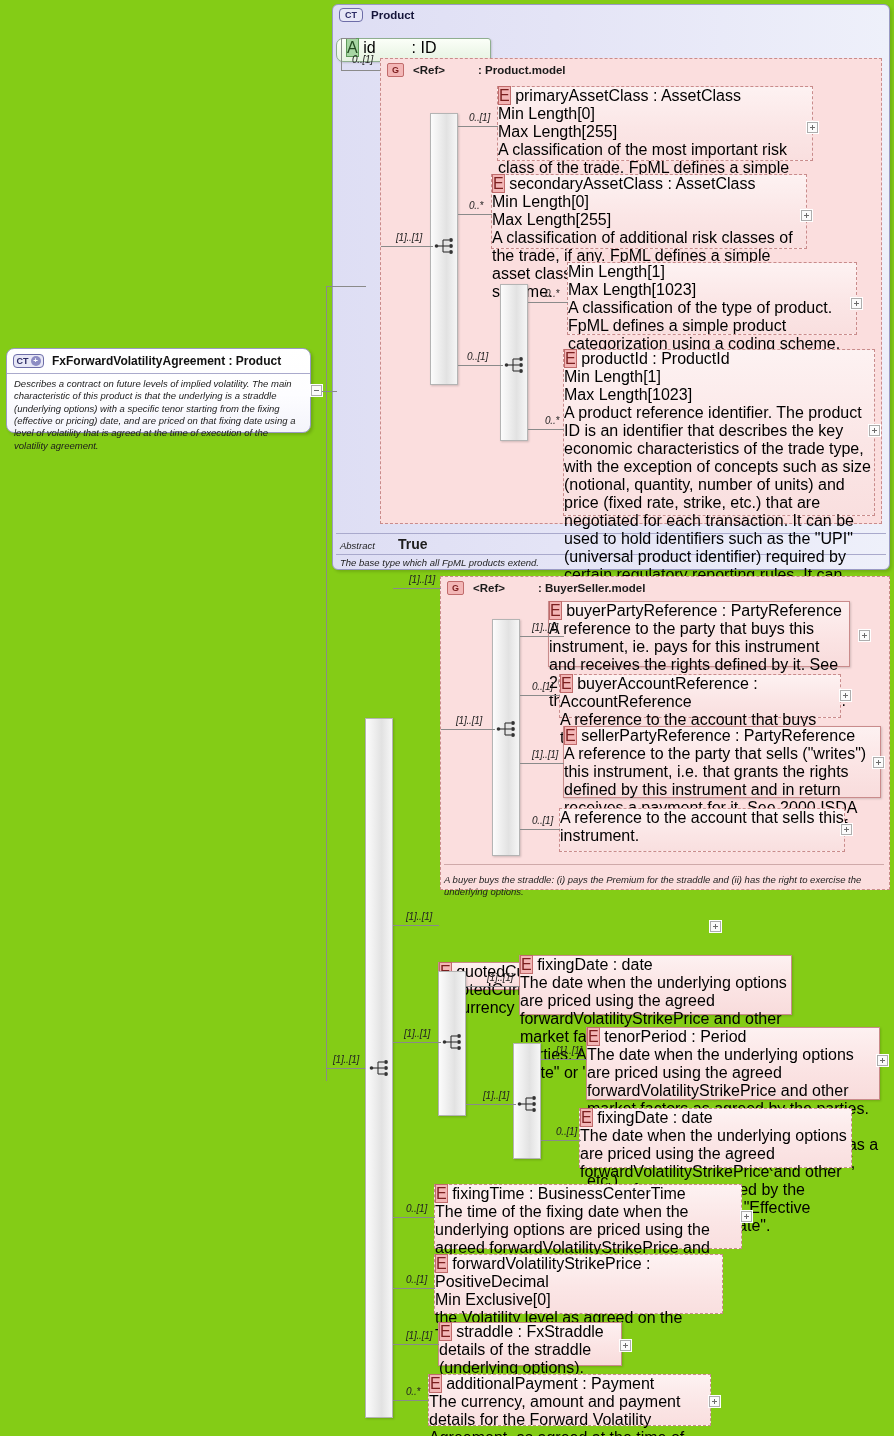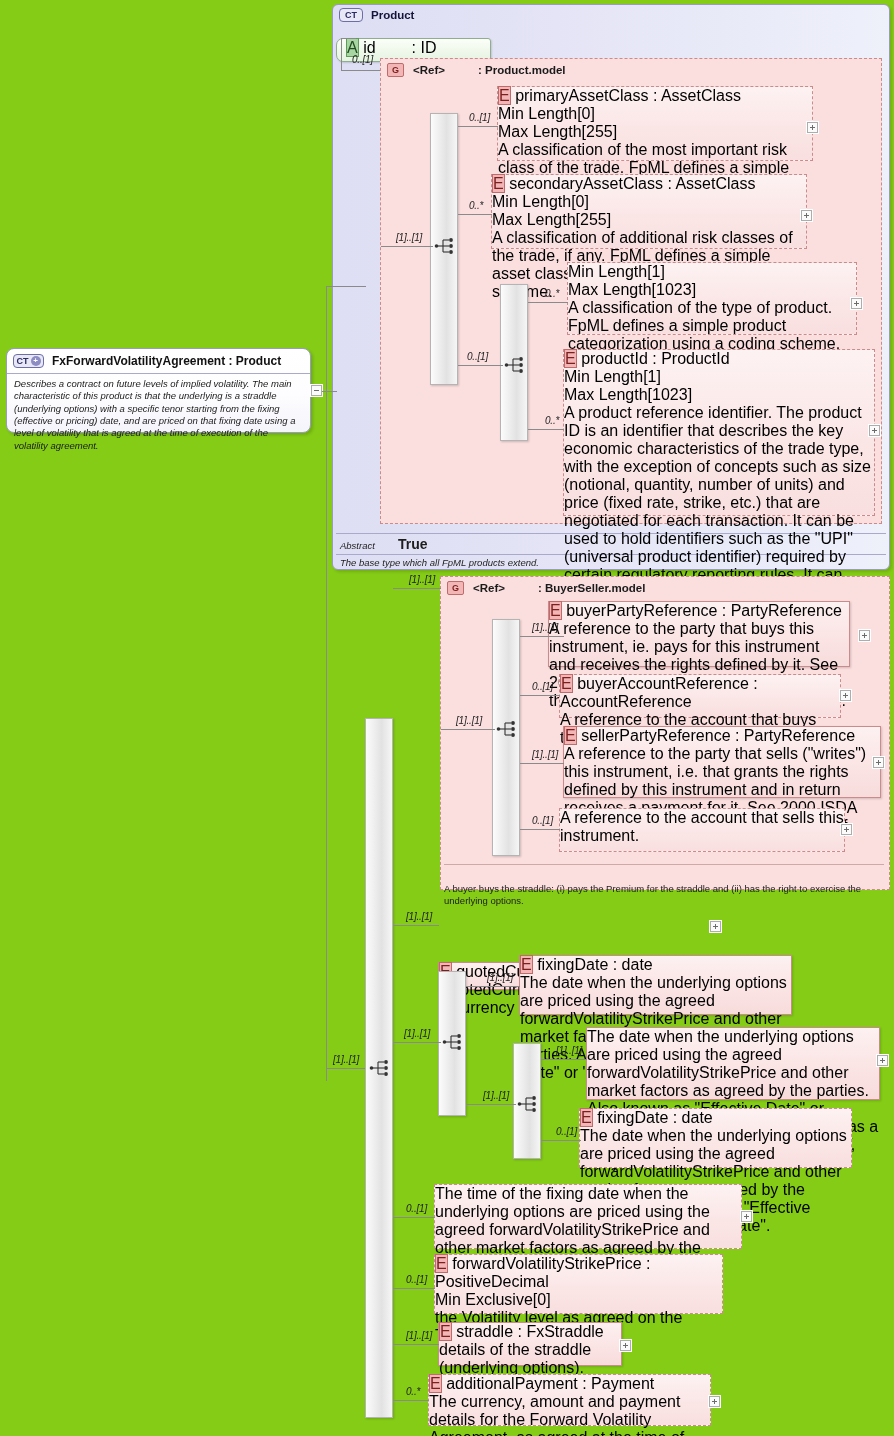--- a/index.html
+++ b/index.html
@@ -142,24 +142,24 @@
   }
   .root-doc {
     border-top:1px solid #a9a9cc;
     padding:4px 8px 5px 7px;
     font-size:9.5px; font-style:italic; color:#1b1b1b; line-height:1.3;
   }
 
   
   .grp-doc {
     position:absolute;
-    font-size:9.5px; color:#1d1d1d;
+    font-size:9.5px; font-style:italic; color:#1d1d1d;
     line-height:1.25;
     border-top:1px solid #cfa9a9;
-    padding-top:18px;
+    padding-top:9px;
   }
 </style>
 </head>
 <body>
 
 <div id="canvas">
 
   <div class="abs ct-box" style="left:332px; top:4px; width:558px; height:566px;">
     <div class="ct-hdr">
       <span class="ct-badge">
@@ -431,37 +431,45 @@
     <line x1="9" y1="9" x2="15" y2="9" stroke="#333" stroke-width="1.1"></line>
     <line x1="9" y1="15" x2="15" y2="15" stroke="#333" stroke-width="1.1"></line>
     <circle cx="17" cy="3" r="1.9" fill="#333"></circle>
     <circle cx="17" cy="9" r="1.9" fill="#333"></circle>
     <circle cx="17" cy="15" r="1.9" fill="#333"></circle>
   </svg>
   <div class="card" style="left:483px; top:1090px;">[1]..[1]</div>
   <div class="hline" style="left:466px; top:1104px; width:50px;"></div>
 
   <div class="abs el-solid" style="left:586px; top:1027px; width:294px; height:73px;">
+    <div class="hdr">
+      <span class="badge"><span>E</span></span>
+      <span>tenorPeriod : Period</span>
+    </div>
     <div class="doc">The date when the underlying options are priced using the agreed forwardVolatilityStrikePrice and other market factors as agreed by the parties. Also known as "Effective Date" or "Reference Date". This is expressed as a tenor from the trade date (1D, 1M, 1Y, etc.).</div>
   </div>
   <div class="plusbox" style="left:877px; top:1055px;"></div>
   <div class="card" style="left:556px; top:1045px;">[1]..[1]</div>
   <div class="hline" style="left:541px; top:1059px; width:46px;"></div>
 
   <div class="abs el-dash" style="left:579px; top:1108px; width:273px; height:60px;">
     <div class="hdr">
       <span class="badge"><span>E</span></span>
       <span>fixingDate : date</span>
     </div>
     <div class="doc">The date when the underlying options are priced using the agreed forwardVolatilityStrikePrice and other market factors as agreed by the parties. Also known as "Effective Date" or "Reference Date".</div>
   </div>
   <div class="card" style="left:556px; top:1126px;">0..[1]</div>
   <div class="hline" style="left:541px; top:1140px; width:40px;"></div>
 
   <div class="abs el-dash" style="left:434px; top:1184px; width:308px; height:65px;">
+    <div class="hdr">
+      <span class="badge"><span>E</span></span>
+      <span>fixingTime : BusinessCenterTime</span>
+    </div>
     <div class="doc">The time of the fixing date when the underlying options are priced using the agreed forwardVolatilityStrikePrice and other market factors as agreed by the parties.</div>
   </div>
   <div class="plusbox" style="left:741px; top:1211px;"></div>
   <div class="card" style="left:406px; top:1203px;">0..[1]</div>
   <div class="hline" style="left:393px; top:1217px; width:42px;"></div>
 
   <div class="abs el-dash" style="left:434px; top:1254px; width:289px; height:60px;">
     <div class="hdr">
       <span class="badge"><span>E</span></span>
       <span>forwardVolatilityStrikePrice : PositiveDecimal</span>

